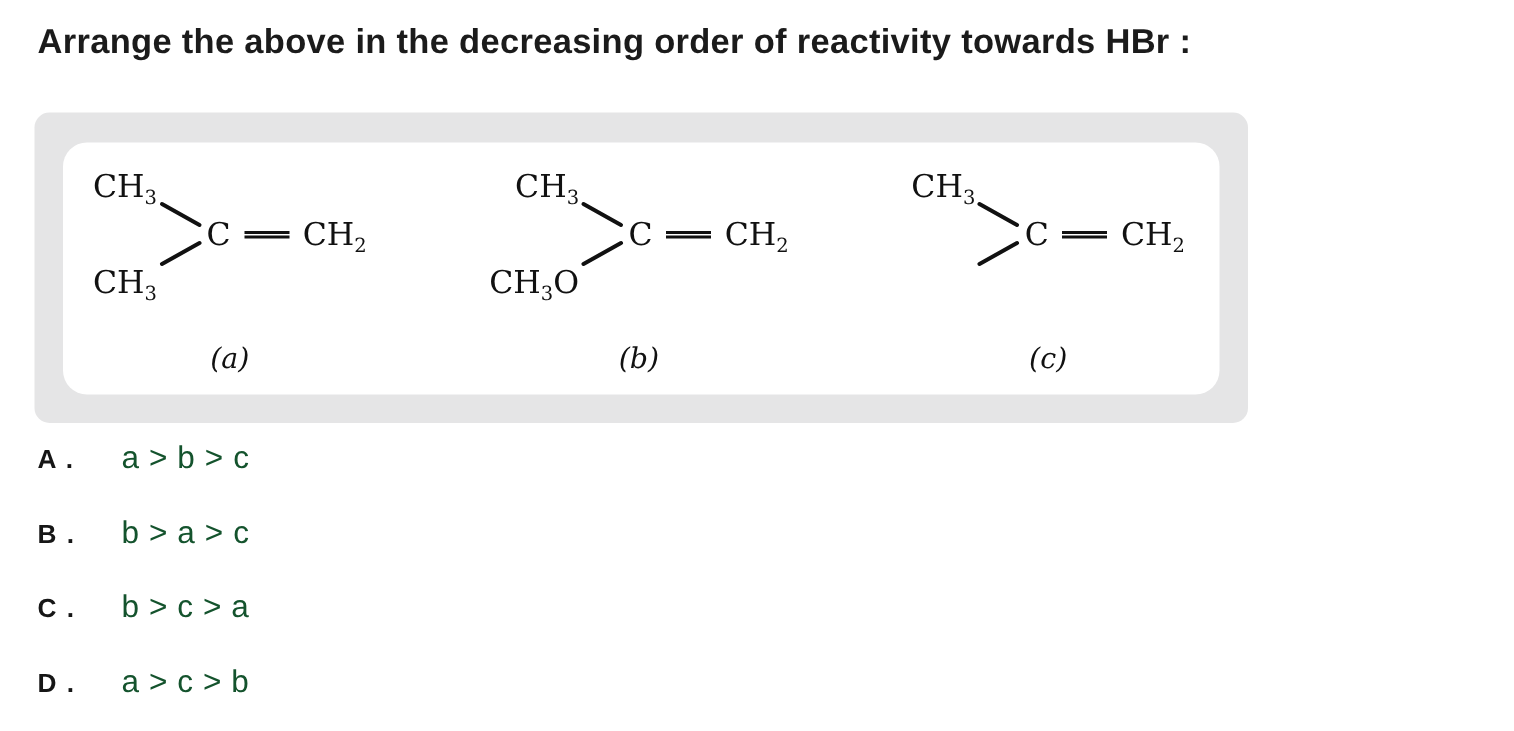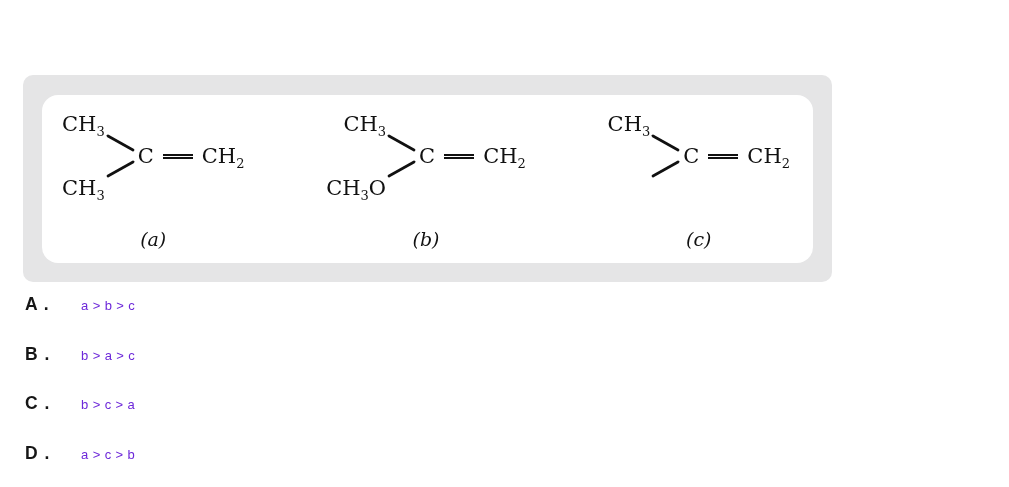--- a/index.html
+++ b/index.html
@@ -119,31 +119,32 @@
   }
   .opt-label {
     width: 56px;
     font-size: 17.5px;
     font-weight: 700;
     color: #161616;
     letter-spacing: 1px;
     flex: 0 0 auto;
   }
   .opt-text {
-    font-size: 13px;
+    font-size: 21px;
     font-weight: 400;
-    color: #6d28d9;
+    color: #14532d;
     letter-spacing: 0.4px;
   }
 </style>
 </head>
 <body>
 
 <div class="page">
 
+  <div class="title">Arrange the above in the decreasing order of reactivity towards HBr :</div>
 
   <div class="figure-panel">
     <div class="figure-card">
 
       <div class="structure">
         <div class="skeleton">
           <div class="groups">
             <span class="formula">CH<sub>3</sub></span>
             <span class="formula">CH<sub>3</sub></span>
           </div>

